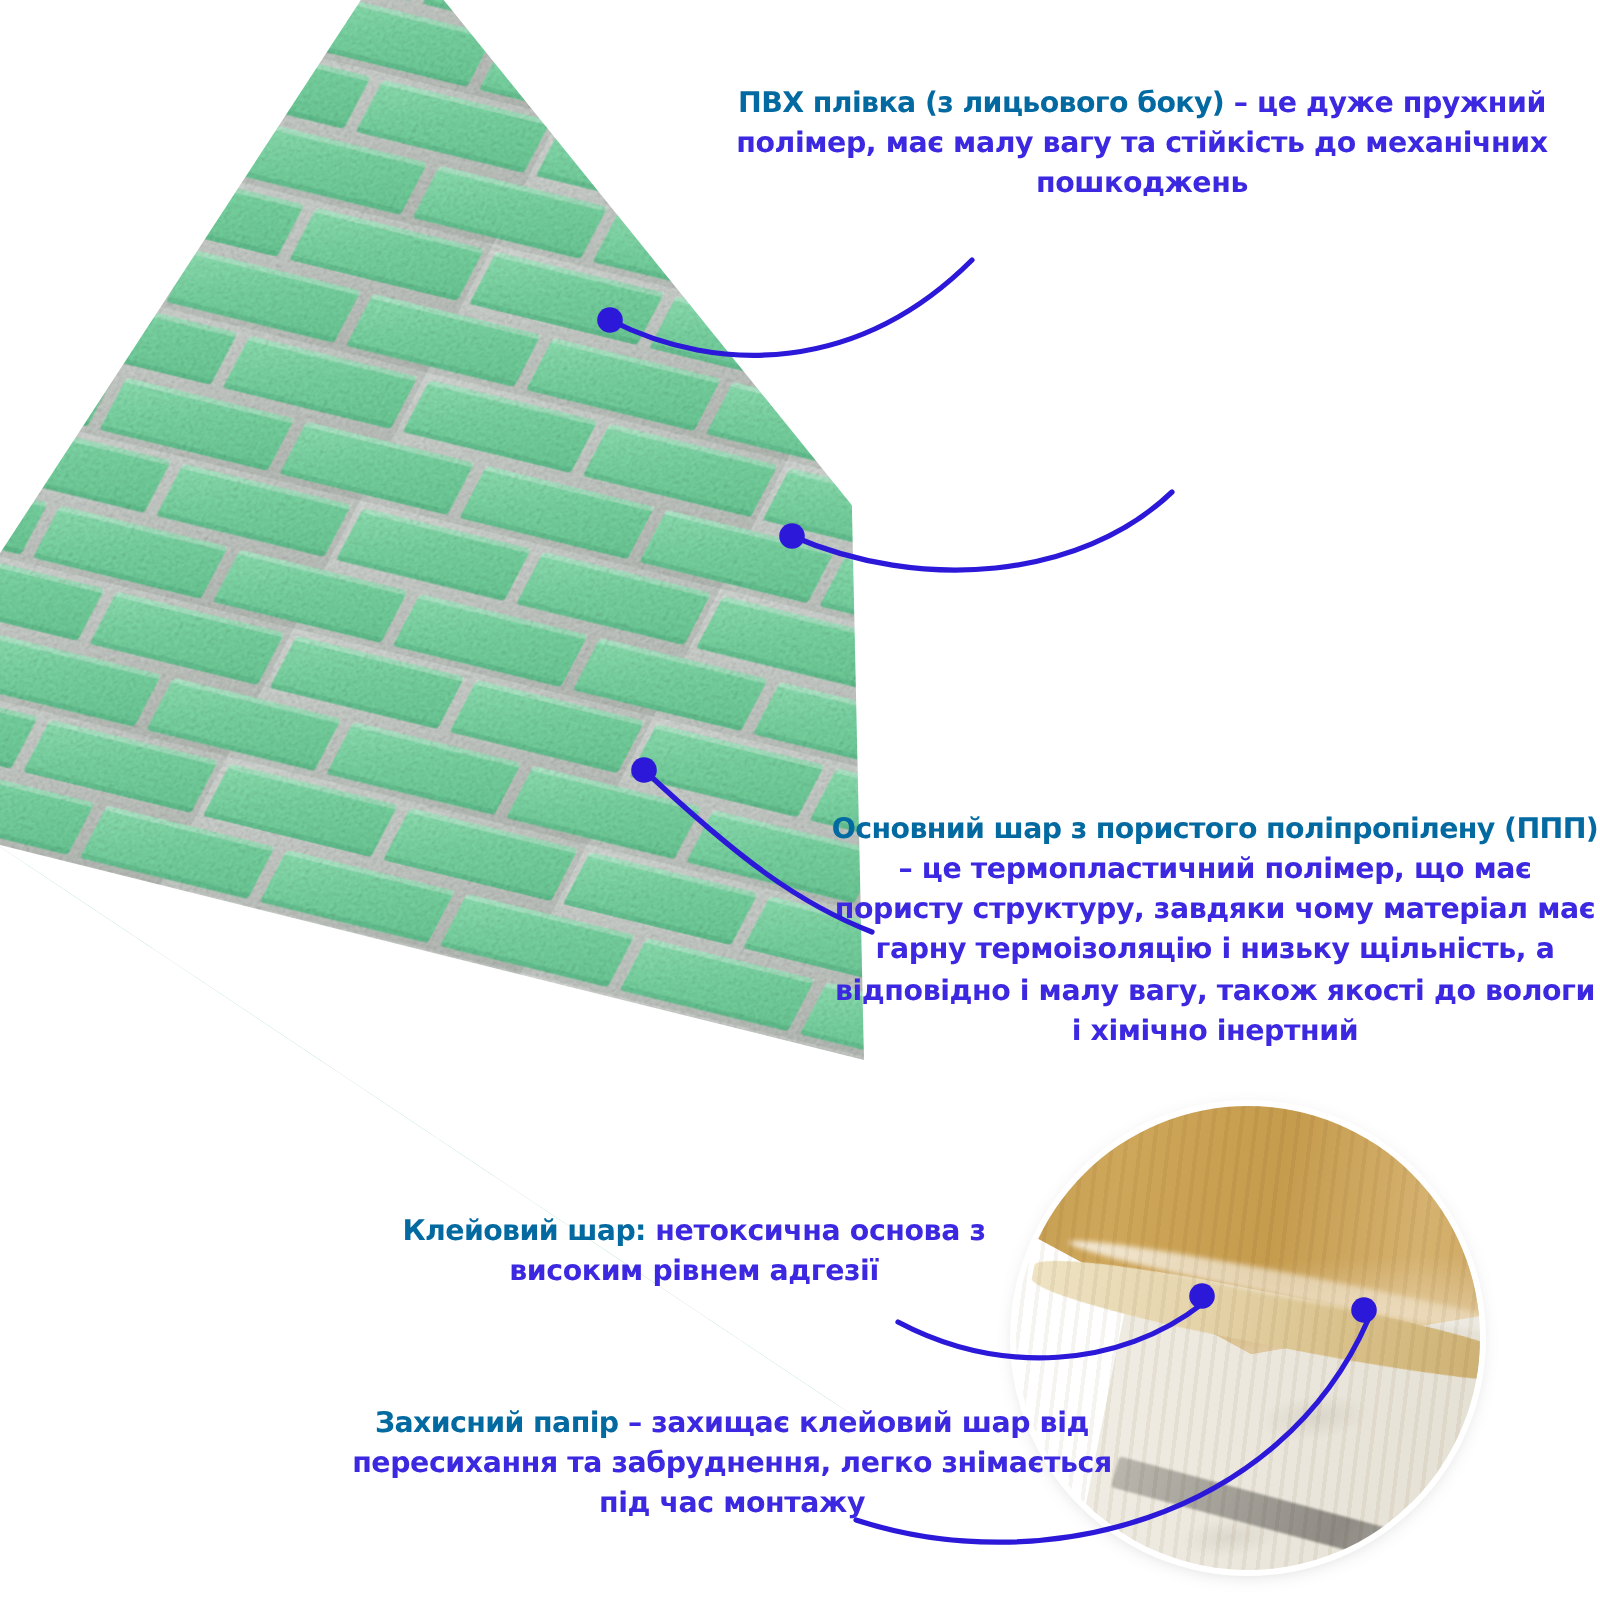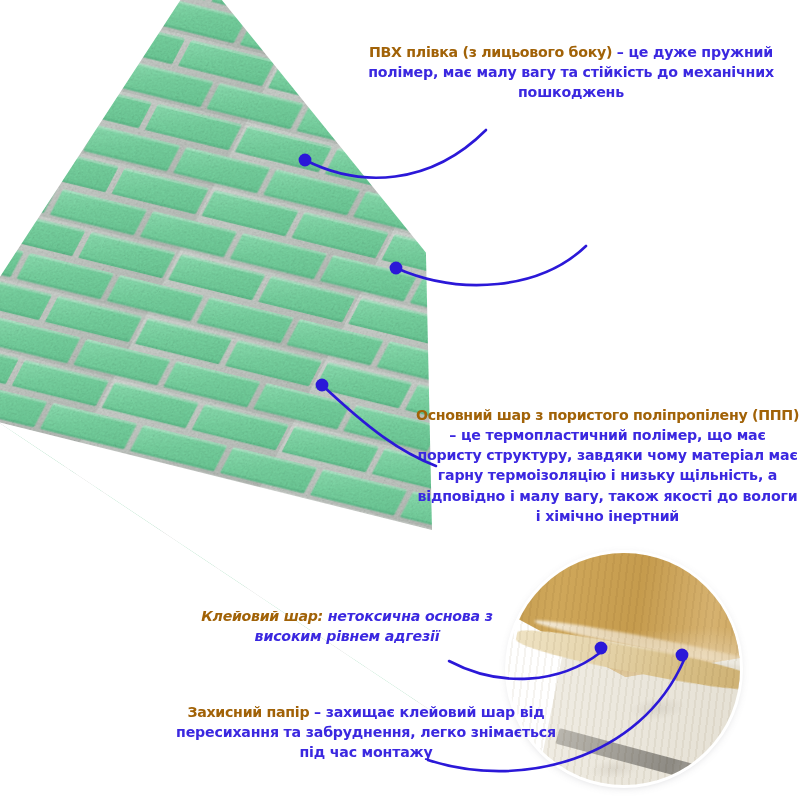--- a/index.html
+++ b/index.html
@@ -15,26 +15,26 @@
   
   .callout {
     position:absolute;
     color:#3B28E0;
     text-align:center;
     font-size:14.2px;
     line-height:1.42;
     font-weight:600;
     letter-spacing:-0.2px;
   }
-  .callout b { font-weight:800; color:#a16207; letter-spacing:-0.3px; }
+  .callout b { font-weight:800; color:#0369a1; letter-spacing:-0.3px; }
 
   #c1 { left:356px; top:42px;  width:430px; }
   #c2 { left:505px; top:168px; width:290px; }
   #c3 { left:415px; top:405px; width:385px; }
-  #c4 { left:188px; top:606px; width:318px;font-style:italic; }
+  #c4 { left:188px; top:606px; width:318px; }
   #c5 { left:166px; top:702px; width:400px; }
 
   
   #vec { position:absolute; inset:0; width:800px; height:800px; pointer-events:none; }
 
   
   #inset {
     position:absolute;
     left:508px; top:553px;
     width:232px; height:232px;

